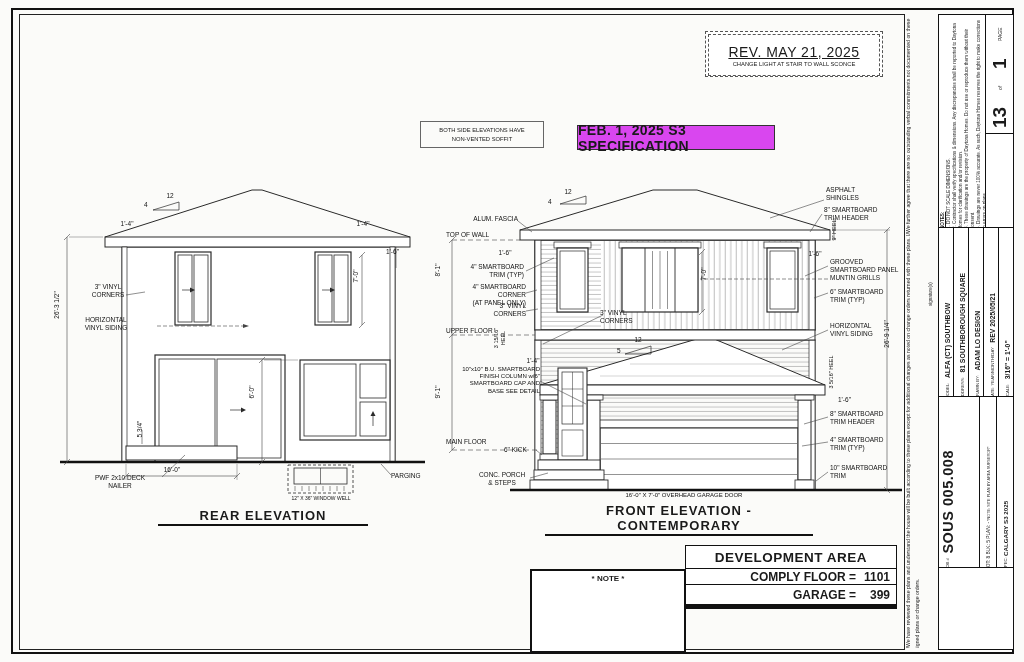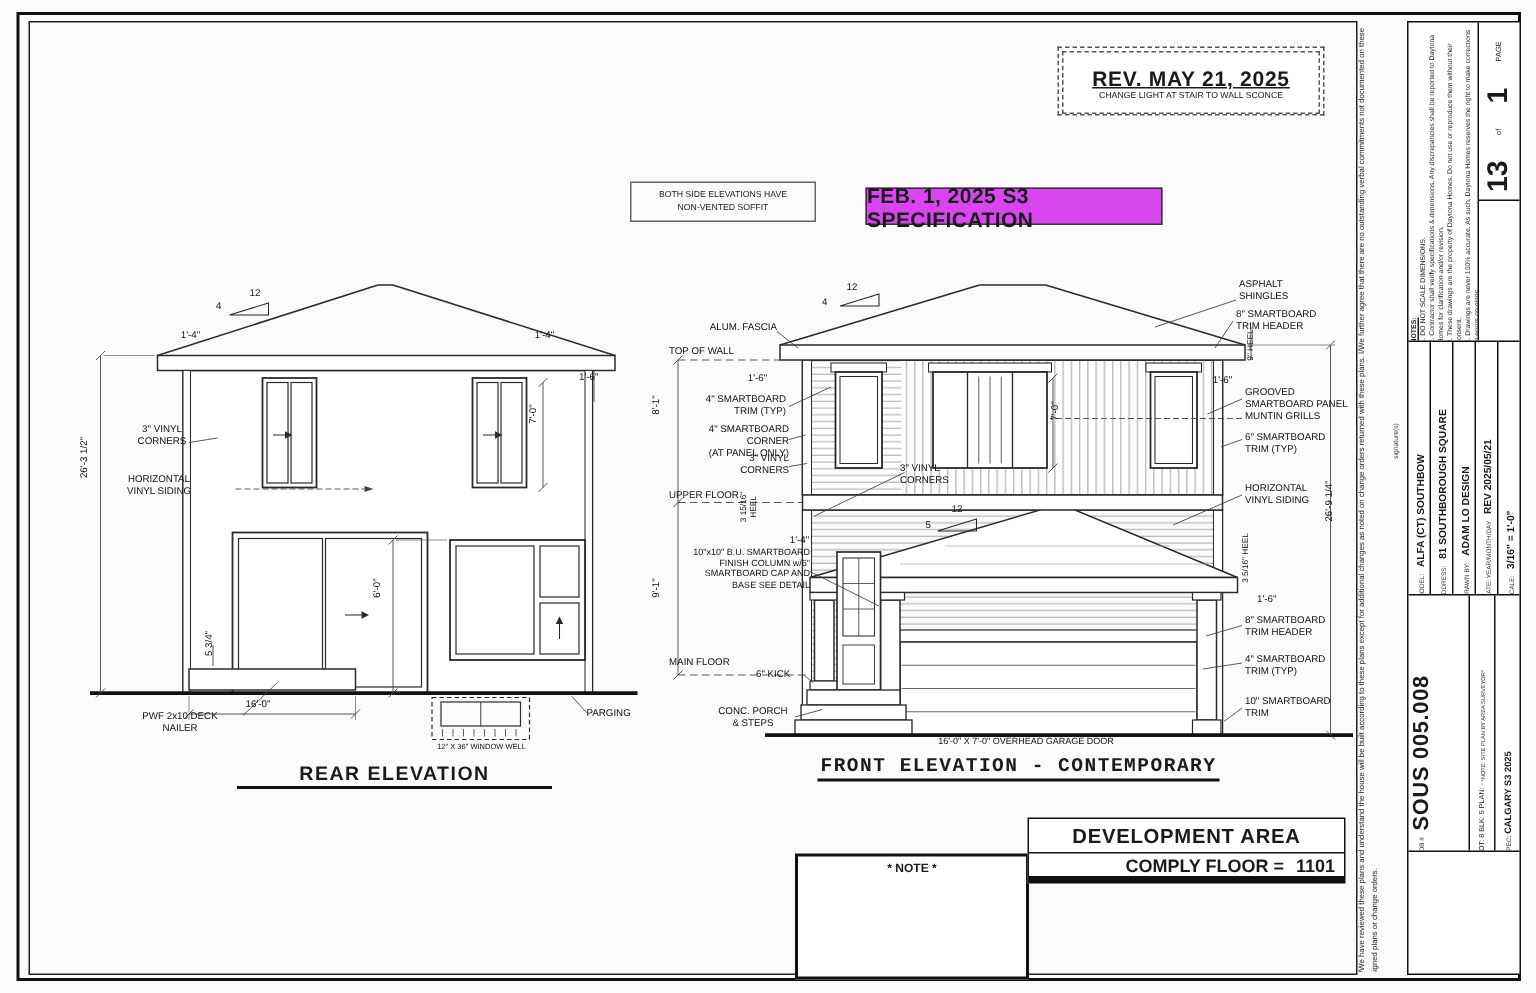--- a/index.html
+++ b/index.html
@@ -7,21 +7,21 @@
   .outer{position:absolute;left:11px;top:8px;right:10px;bottom:8px;border:2px solid #111;}
   .frame{position:absolute;left:19px;top:14px;width:884px;height:634px;border:1px solid #222;}
   svg{position:absolute;}
   .ann{position:absolute;font-size:6.5px;line-height:1.2;white-space:pre-line;color:#111;}
   .c{text-align:center;}.r{text-align:right;}
   .rot{transform:rotate(-90deg);white-space:pre;}
   .etitle{position:absolute;font-weight:bold;font-size:13px;letter-spacing:1px;text-align:center;border-bottom:2px solid #111;padding-bottom:1px;}
   
   .revbox{position:absolute;left:705px;top:31px;width:172px;height:40px;border:1.2px dashed #555;padding:2px;background:#fff;}
   .revbox .inner{border:1.2px dashed #555;height:100%;display:flex;flex-direction:column;align-items:center;justify-content:center;}
-  .revbox .t{font-size:14px;font-weight:bold;text-decoration:underline;letter-spacing:.5px;}
+  .revbox .t{font-size:14px;font-weight:normal;text-decoration:underline;letter-spacing:.5px;}
   .revbox .s{font-size:5.8px;margin-top:1px;}
   .specbox{position:absolute;left:577px;top:125px;width:196px;height:23px;border:1.2px solid #333;display:flex;align-items:center;justify-content:center;font-size:14px;font-weight:bold;letter-spacing:.3px;background:#d946ef;}
   .soffitbox{position:absolute;left:420px;top:121px;width:122px;height:25px;border:1px solid #666;display:flex;align-items:center;justify-content:center;text-align:center;font-size:5.8px;line-height:1.4;white-space:pre-line;}
   .notebox{position:absolute;left:530px;top:569px;width:152px;height:80px;border:2.5px solid #111;text-align:center;background:#fff;}
   .notebox .t{font-size:8px;font-weight:bold;margin-top:3px;}
   .notebox .b{font-size:7.8px;line-height:1.42;white-space:pre-line;}
   .dev{position:absolute;left:685px;top:545px;width:210px;border:1.5px solid #111;border-bottom:5px solid #111;background:#fff;}
   .dev .hd{height:22px;border-bottom:1.5px solid #111;display:flex;align-items:center;justify-content:center;font-weight:bold;font-size:13.5px;letter-spacing:.5px;}
   .dev .row{display:flex;justify-content:flex-end;align-items:center;font-size:12px;font-weight:bold;height:15px;padding-right:6px;}
   .dev .row .v{width:34px;text-align:right;}
@@ -340,21 +340,21 @@
   <div class="ann" style="left:830px;top:464px;width:66px;">10" SMARTBOARD
 TRIM</div>
   <div class="ann" style="left:600px;top:309px;width:40px;">3" VINYL
 CORNERS</div>
   <div class="ann c" style="left:558px;top:188px;width:20px;">12</div>
   <div class="ann" style="left:548px;top:198px;width:10px;">4</div>
   <div class="ann c" style="left:628px;top:336px;width:20px;">12</div>
   <div class="ann" style="left:617px;top:347px;width:10px;">5</div>
   <div class="ann rot" style="left:686px;top:270px;width:36px;height:8px;text-align:center;">7'-0"</div>
   <div class="ann c" style="left:574px;top:492px;width:220px;font-size:6px;">16'-0" X 7'-0" OVERHEAD GARAGE DOOR</div>
-  <div class="etitle" style="left:545px;top:503px;width:268px;font-family:Liberation Mono, monospace;">FRONT ELEVATION - CONTEMPORARY</div>
+  <div class="etitle" style="left:545px;top:503px;width:268px;">FRONT ELEVATION - CONTEMPORARY</div>
 
   <div class="revbox">
     <div class="inner">
       <div class="t">REV. MAY 21, 2025</div>
       <div class="s">CHANGE LIGHT AT STAIR TO WALL SCONCE</div>
     </div>
   </div>
 
   <div class="soffitbox">BOTH SIDE ELEVATIONS HAVE
 NON-VENTED SOFFIT</div>
@@ -363,20 +363,24 @@
 
   <div class="notebox">
     <div class="t">* NOTE *</div>
   </div>
 
   <div class="dev">
     <div class="hd">DEVELOPMENT AREA</div>
     <div class="row">
       <span>COMPLY FLOOR =</span>
       <span class="v">1101</span>
+    </div>
+    <div class="row bt">
+      <span>GARAGE =</span>
+      <span class="v">399</span>
     </div>
   </div>
 
   <div class="disc">
     <div class="vcell">I/We have reviewed these plans and understand the house will be built according to these plans except for additional changes as noted on change orders returned with these plans. I/We further agree that there are no outstanding verbal commitments not documented on these signed plans or change orders.</div>
   </div>
   <div class="ann rot sig">signature(s)</div>
 
   <div class="tb">
     <div class="tbr1">

